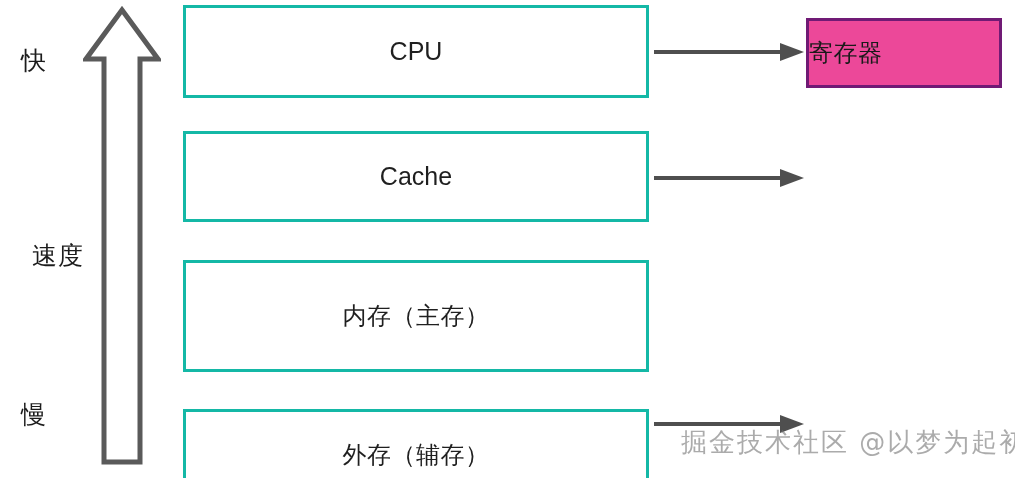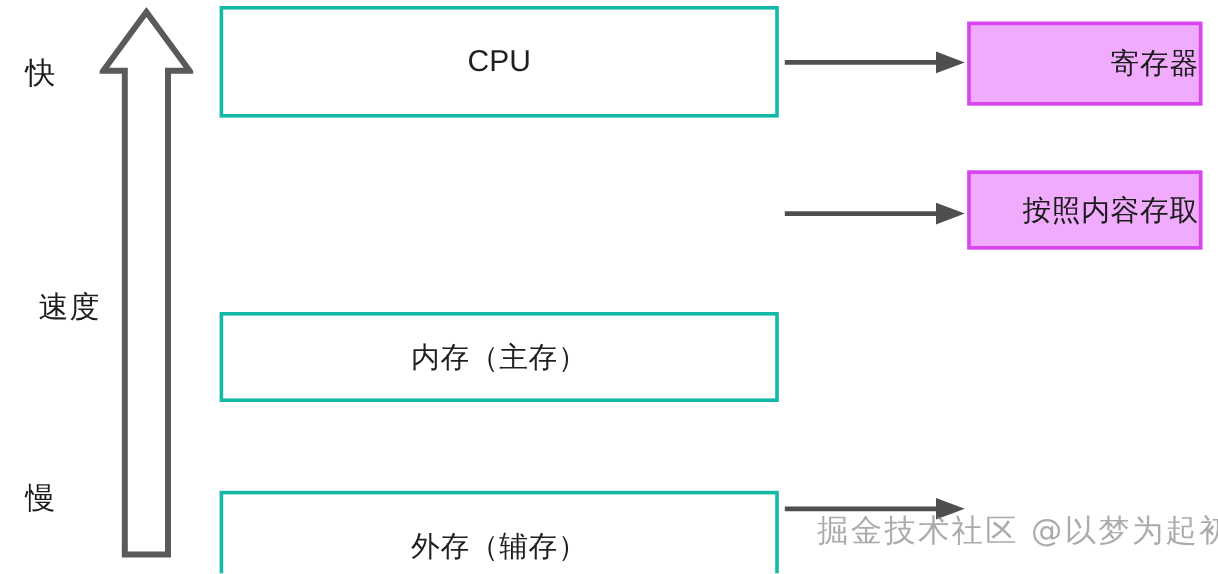--- a/index.html
+++ b/index.html
@@ -61,34 +61,34 @@
     white-space: nowrap;
     font-family: "DejaVu Sans", "Liberation Sans", sans-serif;
   }
   .tier-label.latin {
     font-size: 25px;
     letter-spacing: 0px;
     font-family: "Liberation Sans", "DejaVu Sans", sans-serif;
   }
   #tier-cpu     { top: 5px;   height: 93px; }
   #tier-cache   { top: 131px; height: 91px; }
-  #tier-memory  { top: 260px; height: 75px; }
+  #tier-memory  { top: 260px; height: 112px; }
   #tier-storage { top: 378px; height: 92px; margin-top: 31px; }
 
   
   .detail-box {
     position: absolute;
     left: 806px;
     width: 196px;
-    border: 3px solid #d946ef;
-    background: #f0abfc;
+    border: 3px solid #701a75;
+    background: #ec4899;
     box-sizing: border-box;
     display: flex;
     align-items: center;
-    justify-content: flex-end;
+    justify-content: flex-start;
     text-align: center;
   }
   .detail-label {
     font-size: 24px;
     color: #1a1a1a;
     line-height: 1.25;
     letter-spacing: 0.5px;
     font-family: "DejaVu Sans", "Liberation Sans", sans-serif;
   }
   #detail-register { top: 18px;  height: 70px; }
@@ -131,20 +131,23 @@
   <div class="axis-label" id="label-slow">慢</div>
 
   <svg id="speed-arrow" viewBox="0 0 78 460">
     <polygon points="39,4 75,53 57,53 57,456 21,456 21,53 3,53" fill="#ffffff" stroke="#5a5a5a" stroke-width="5" stroke-linejoin="miter"></polygon>
   </svg>
 
   <div class="tier-box" id="tier-cpu">
     <span class="tier-label latin">CPU</span>
   </div>
 
+  <div class="tier-box" id="tier-cache">
+    <span class="tier-label latin">Cache</span>
+  </div>
 
   <div class="tier-box" id="tier-memory">
     <span class="tier-label">内存（主存）</span>
   </div>
 
   <div class="tier-box" id="tier-storage">
     <span class="tier-label">外存（辅存）</span>
   </div>
 
   <svg class="connector" id="connector-cpu" viewBox="0 0 152 24">
@@ -159,20 +162,17 @@
 
   <svg class="connector" id="connector-storage" viewBox="0 0 152 24">
     <line x1="2" y1="12" x2="128" y2="12" stroke="#4f4f4f" stroke-width="4"></line>
     <polygon points="128,3 152,12 128,21" fill="#4f4f4f"></polygon>
   </svg>
 
   <div class="detail-box" id="detail-register">
     <span class="detail-label">寄存器</span>
   </div>
 
-  <div class="detail-box" id="detail-content">
-    <span class="detail-label">按照内容存取</span>
-  </div>
 
 
   <div id="watermark">掘金技术社区 @以梦为起初见</div>
 
 </div>
 
 </body></html>

